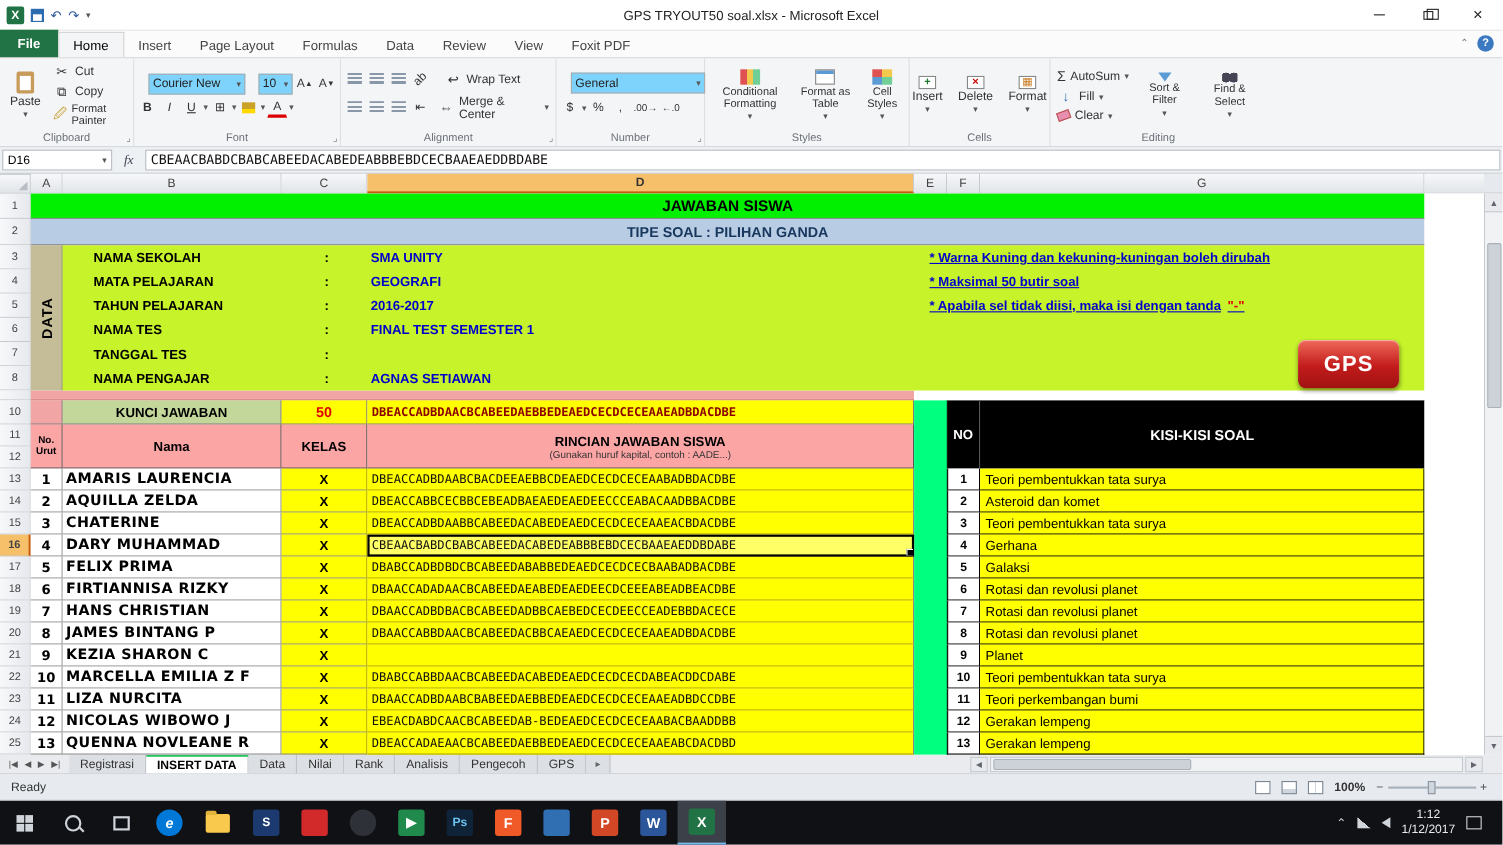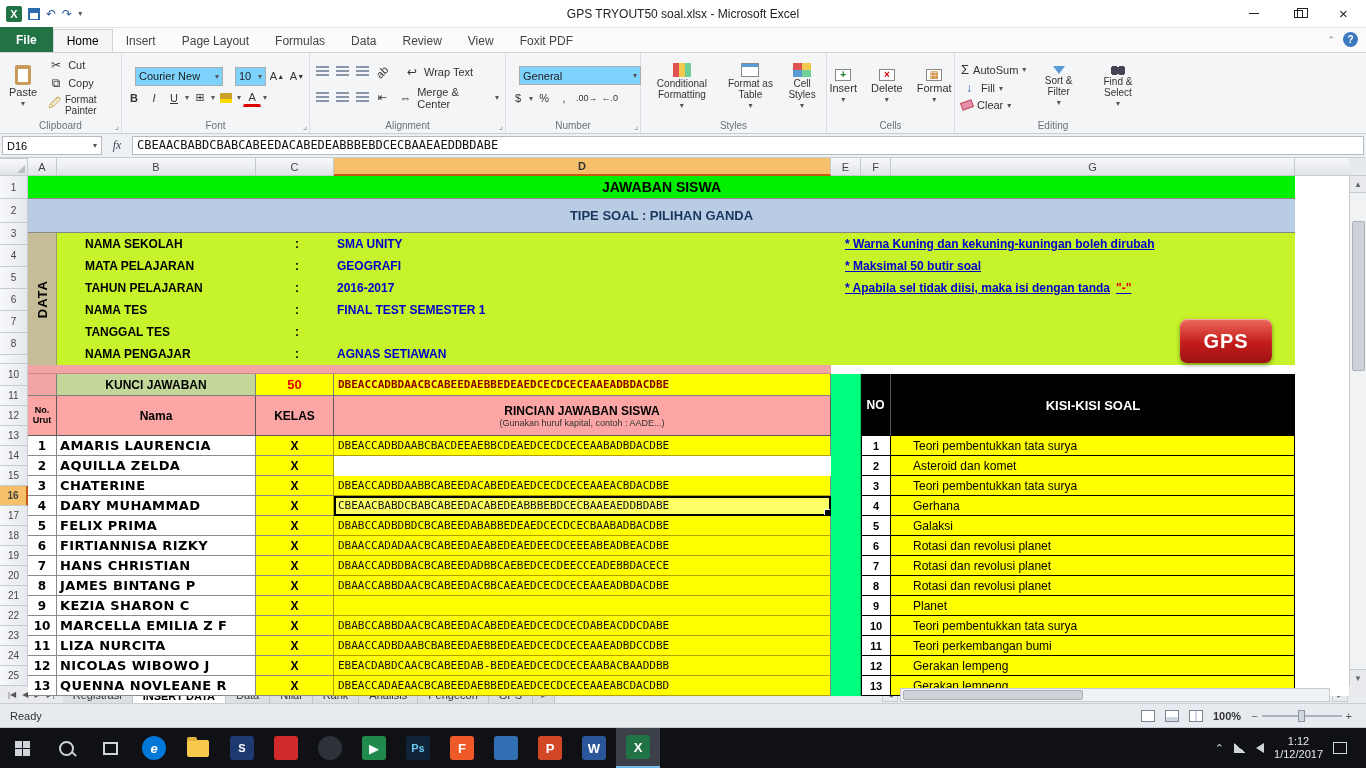--- a/index.html
+++ b/index.html
@@ -85,21 +85,21 @@
   .rh:nth-child(9){height:9px; font-size:0;}
   .rh:nth-child(10){height:22px}
   .rh:nth-child(n+11){height:20px}
   .rh:nth-child(16){background:#f6bf6a; font-weight:bold; border-right:2px solid #c55a11;}
 
   .content { width:1321px; position:relative; background:#fff; }
   .mrow { display:flex; }
   .band { width:1267px; display:flex; align-items:center; justify-content:center; font-weight:bold; }
   .row1 { height:23px; }
   .row1 .band { background:#00f000; color:#000; font-size:14px; border-bottom:1px solid #888; }
-  .row2 { height:34px; }
+  .row2 { height:24px; }
   .row2 .band { background:#b8cce4; color:#17375d; font-size:13px; border-bottom:1px solid #888; }
   .bandfill { width:54px; background:#fff; }
 
   .datablock { height:132px; display:flex; position:relative; }
   .datacell { width:29px; background:#c4bd97; border-right:1px solid #9a9a6a; display:flex; align-items:center; justify-content:center; }
   .datacell span { writing-mode:vertical-rl; transform:rotate(180deg); font-weight:bold; font-size:13px; color:#000; letter-spacing:1px; }
   .datafields { width:1238px; background:#c6f32a; display:flex; flex-direction:column; }
   .inforow { height:22px; display:flex; align-items:center; }
   .inforow .lab { width:238px; padding-left:28px; font-size:12px; font-weight:bold; color:#000; }
   .inforow .sep { width:42px; font-size:12px; font-weight:bold; color:#000; }
@@ -139,21 +139,21 @@
   .srow:nth-child(4) .sc-ans:after { content:''; position:absolute; right:-1px; bottom:-1px; width:5px; height:5px; background:#000; border:1px solid #fff; }
 
   .rright { width:464px; display:flex; }
   .greenstrip { width:30px; background:#00ff7f; border-right:1px solid #00d060; }
   .ktable { width:434px; display:flex; flex-direction:column; }
   .khead { height:62px; display:flex; background:#000; }
   .khead .kno { width:30px; color:#fff; font-weight:bold; font-size:12px; display:flex; align-items:center; justify-content:center; border-right:1px solid #555; }
   .khead .ktitle { width:404px; color:#fff; font-weight:bold; font-size:13px; display:flex; align-items:center; justify-content:center; }
   .krow { height:20px; display:flex; }
   .krow .kn { width:30px; background:#fff; border:1px solid #000; border-top:none; display:flex; align-items:center; justify-content:center; font-size:11px; font-weight:bold; }
-  .krow .kt { width:404px; background:#ffff00; border-bottom:1px solid #000; border-right:1px solid #000; display:flex; align-items:center; padding-left:22px; font-size:12px; color:#000; white-space:nowrap; overflow:hidden; }
+  .krow .kt { width:404px; background:#ffff00; border-bottom:1px solid #000; border-right:1px solid #000; display:flex; align-items:center; padding-left:5px; font-size:12px; color:#000; white-space:nowrap; overflow:hidden; }
   .lowerfill { width:54px; background:#fff; }
 
   .vscroll { width:17px; background:#f1f2f4; border-left:1px solid #c6cacf; display:flex; flex-direction:column; align-items:center; }
   .varrow { height:17px; width:100%; display:flex; align-items:center; justify-content:center; font-size:8px; color:#606а70; color:#60656e; background:#e8eaee; border-bottom:1px solid #c6cacf; }
   .varrow.btm { margin-top:auto; border-top:1px solid #c6cacf; border-bottom:none; }
   .vthumb { width:13px; height:150px; background:#cdd2d9; border:1px solid #aab0b8; border-radius:2px; margin-top:28px; }
 
   
   .sheetrow { height:18px; background:#e9ebee; border-bottom:1px solid #c9cdd2; display:flex; align-items:stretch; font-size:11px; }
   .tnav { display:flex; align-items:center; gap:6px; padding:0 8px; color:#555; font-size:8px; }
@@ -592,20 +592,21 @@
                 <div class="srow">
                 <div class="sc sc-no">1</div>
                 <div class="sc sc-name">AMARIS LAURENCIA</div>
                 <div class="sc sc-kelas">X</div>
                 <div class="sc sc-ans">DBEACCADBDAABCBACDEEAEBBCDEAEDCECDCECEAABADBDACDBE</div>
               </div>
                 <div class="srow">
                 <div class="sc sc-no">2</div>
                 <div class="sc sc-name">AQUILLA ZELDA</div>
                 <div class="sc sc-kelas">X</div>
+                <div class="sc sc-ans">DBEACCABBCECBBCEBEADBAEAEDEAEDEECCCEABACAADBBACDBE</div>
               </div>
                 <div class="srow">
                 <div class="sc sc-no">3</div>
                 <div class="sc sc-name">CHATERINE</div>
                 <div class="sc sc-kelas">X</div>
                 <div class="sc sc-ans">DBEACCADBDAABBCABEEDACABEDEAEDCECDCECEAAEACBDACDBE</div>
               </div>
                 <div class="srow">
                 <div class="sc sc-no">4</div>
                 <div class="sc sc-name">DARY MUHAMMAD</div>

